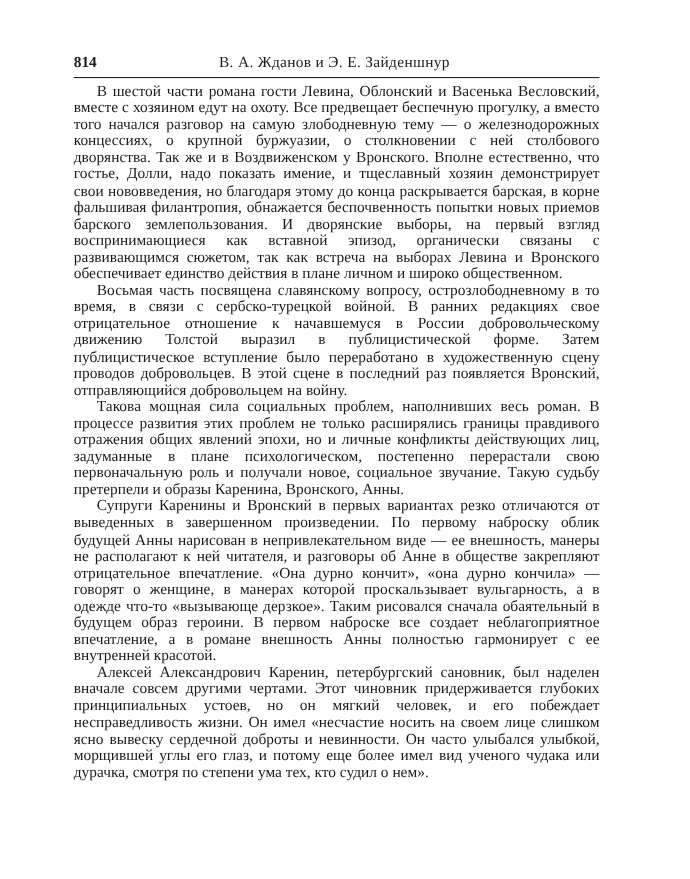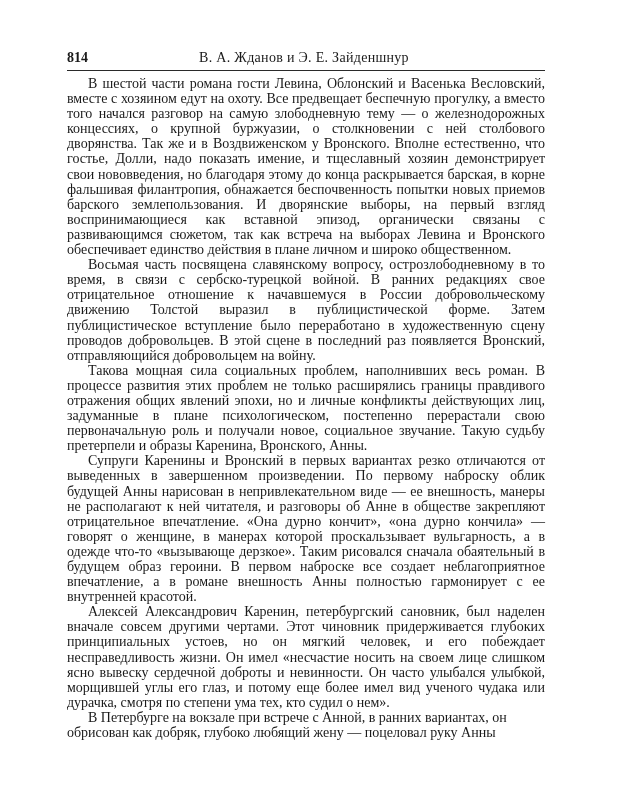--- a/index.html
+++ b/index.html
@@ -81,15 +81,14 @@
     <span class="running-title">В. А. Жданов и Э. Е. Зайденшнур</span>
   </div>
   <div class="header-rule"></div>
 
   <div class="body-text">
     <p>В шестой части романа гости Левина, Облонский и Васенька Весловский, вместе с хозяином едут на охоту. Все предвещает беспечную прогулку, а вместо того начался разговор на самую злободневную тему — о железнодорожных концессиях, о крупной буржуазии, о столкновении с ней столбового дворянства. Так же и в Воздвиженском у Вронского. Вполне естественно, что гостье, Долли, надо показать имение, и тщеславный хозяин демонстрирует свои нововведения, но благодаря этому до конца раскрывается барская, в корне фальшивая филантропия, обнажается беспочвенность попытки новых приемов барского землепользования. И дворянские выборы, на первый взгляд воспринимающиеся как вставной эпизод, органически связаны с развивающимся сюжетом, так как встреча на выборах Левина и Вронского обеспечивает единство действия в плане личном и широко общественном.</p>
     <p>Восьмая часть посвящена славянскому вопросу, острозлободневному в то время, в связи с сербско-турецкой войной. В ранних редакциях свое отрицательное отношение к начавшемуся в России добровольческому движению Толстой выразил в публицистической форме. Затем публицистическое вступление было переработано в художественную сцену проводов добровольцев. В этой сцене в последний раз появляется Вронский, отправляющийся добровольцем на войну.</p>
     <p>Такова мощная сила социальных проблем, наполнивших весь роман. В процессе развития этих проблем не только расширялись границы правдивого отражения общих явлений эпохи, но и личные конфликты действующих лиц, задуманные в плане психологическом, постепенно перерастали свою первоначальную роль и получали новое, социальное звучание. Такую судьбу претерпели и образы Каренина, Вронского, Анны.</p>
     <p>Супруги Каренины и Вронский в первых вариантах резко отличаются от выведенных в завершенном произведении. По первому наброску облик будущей Анны нарисован в непривлекательном виде — ее внешность, манеры не располагают к ней читателя, и разговоры об Анне в обществе закрепляют отрицательное впечатление. «Она дурно кончит», «она дурно кончила» — говорят о женщине, в манерах которой проскальзывает вульгарность, а в одежде что-то «вызывающе дерзкое». Таким рисовался сначала обаятельный в будущем образ героини. В первом наброске все создает неблагоприятное впечатление, а в романе внешность Анны полностью гармонирует с ее внутренней красотой.</p>
     <p>Алексей Александрович Каренин, петербургский сановник, был наделен вначале совсем другими чертами. Этот чиновник придерживается глубоких принципиальных устоев, но он мягкий человек, и его побеждает несправедливость жизни. Он имел «несчастие носить на своем лице слишком ясно вывеску сердечной доброты и невинности. Он часто улыбался улыбкой, морщившей углы его глаз, и потому еще более имел вид ученого чудака или дурачка, смотря по степени ума тех, кто судил о нем».</p>
-    <p style="text-align:left;">В Петербурге на вокзале при встрече с Анной, в ранних вариантах, он обрисован как добряк, глубоко любящий жену — поцеловал руку Анны</p>
   </div>
 </div>
 
 </body></html>

